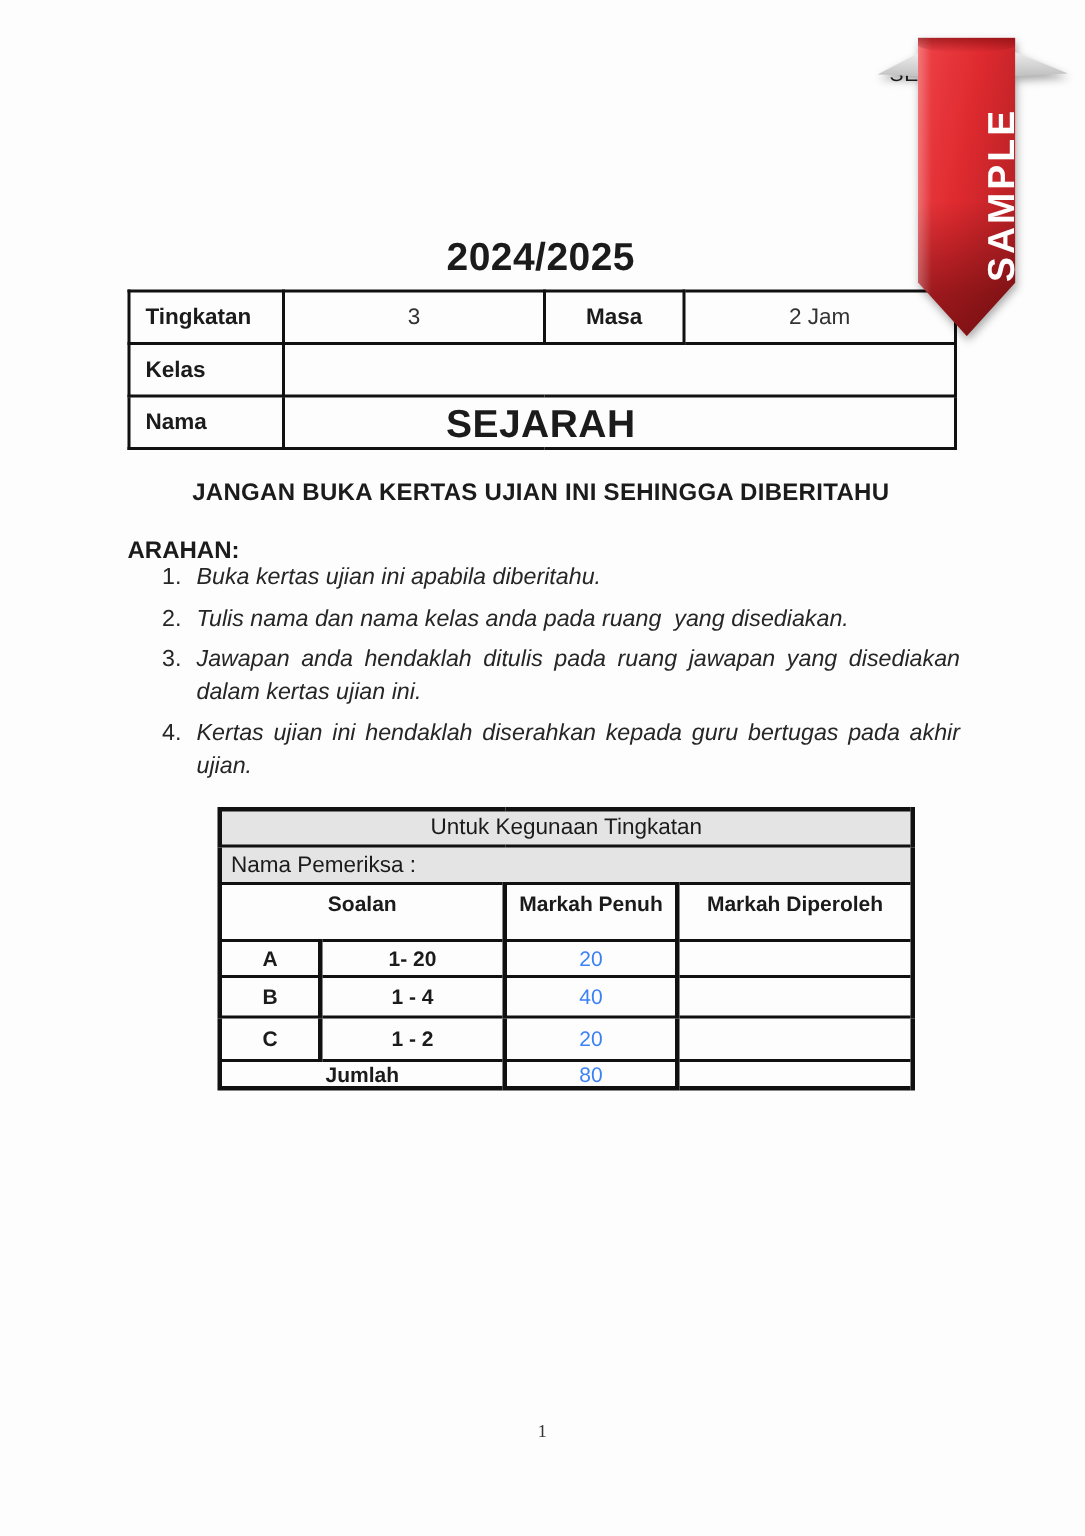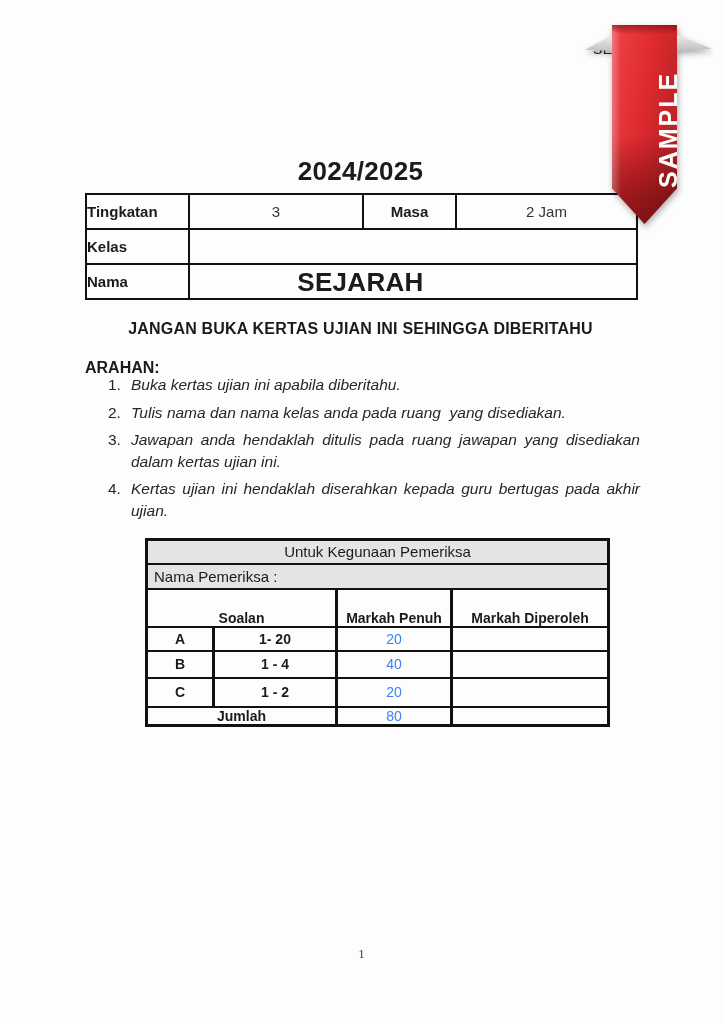--- a/index.html
+++ b/index.html
@@ -48,40 +48,40 @@
   .ribbon-url{font-size:6.5px;font-weight:bold;letter-spacing:.7px;margin-top:2px;}
 
   
   .title{position:absolute;left:85px;top:79px;width:551px;text-align:center;
          font-weight:bold;font-size:26px;line-height:37px;white-space:pre-wrap;letter-spacing:.3px;}
 
   
   table{border-collapse:collapse;}
   .info-table{position:absolute;left:85px;top:193px;width:551px;table-layout:fixed;}
   .info-table td{border:2px solid #111;height:33px;font-size:15px;padding:0;}
-  .info-table td.lbl{font-weight:bold;}
+  .info-table td.lbl{font-weight:bold;padding-left:10px;}
   .info-table td.val{text-align:center;color:#333;}
 
   
   .notice{position:absolute;left:85px;top:320px;width:551px;text-align:center;
           font-weight:bold;font-size:16px;letter-spacing:.2px;}
   .arahan{position:absolute;left:85px;top:359px;font-weight:bold;font-size:16px;}
   .inst-list{position:absolute;left:108px;top:374px;width:532px;}
   .inst-item{display:flex;margin-bottom:6px;font-size:15.5px;line-height:21.5px;color:#262626;}
   .inst-num{width:23px;flex:0 0 23px;}
   .inst-txt{flex:1;text-align:justify;white-space:pre-wrap;font-style:italic;}
 
   
   .exam-table{position:absolute;left:145px;top:538px;width:462px;table-layout:fixed;font-size:14px;}
   .exam-table td{border:solid #111;border-width:2px 3px;padding:0 6px;}
   .exam-table{border:3px solid #111;}
   .exam-table td.gray{background:#e4e4e4;}
   .exam-table td.center{text-align:center;}
   .exam-table td.b{font-weight:bold;}
-  .exam-table td.top{vertical-align:top;padding-top:20px;margin-top:19px;}
+  .exam-table td.top{vertical-align:top;padding-top:4px;margin-top:19px;}
   .exam-table td.muted{color:#3b82f6;}
   .exam-table .r-title{height:24px;font-size:15px;}
   .exam-table .r-name{height:25px;font-size:15px;}
   .exam-table .r-head{height:38px;}
   .exam-table .r-a{height:24px;}
   .exam-table .r-b{height:27px;}
   .exam-table .r-c{height:29px;}
   .exam-table .r-total{height:14px;}
 
   .page-num{position:absolute;left:0;top:947px;width:723px;text-align:center;
@@ -160,21 +160,21 @@
 
   <table class="exam-table">
     <colgroup>
         <col style="width:67px">
         <col style="width:123px">
         <col style="width:115px">
         <col style="width:157px">
       </colgroup>
     <tbody>
         <tr class="r-title">
-      <td colspan="4" class="gray center">Untuk Kegunaan Pemeriksa</td>
+      <td colspan="4" class="gray center">Untuk Kegunaan Tingkatan</td>
     </tr>
     <tr class="r-name">
       <td colspan="4" class="gray">Nama Pemeriksa :</td>
     </tr>
     <tr class="r-head">
       <td colspan="2" class="b center top">Soalan</td>
       <td class="b center top">Markah Penuh</td>
       <td class="b center top">Markah Diperoleh</td>
     </tr>
     <tr class="r-a">

